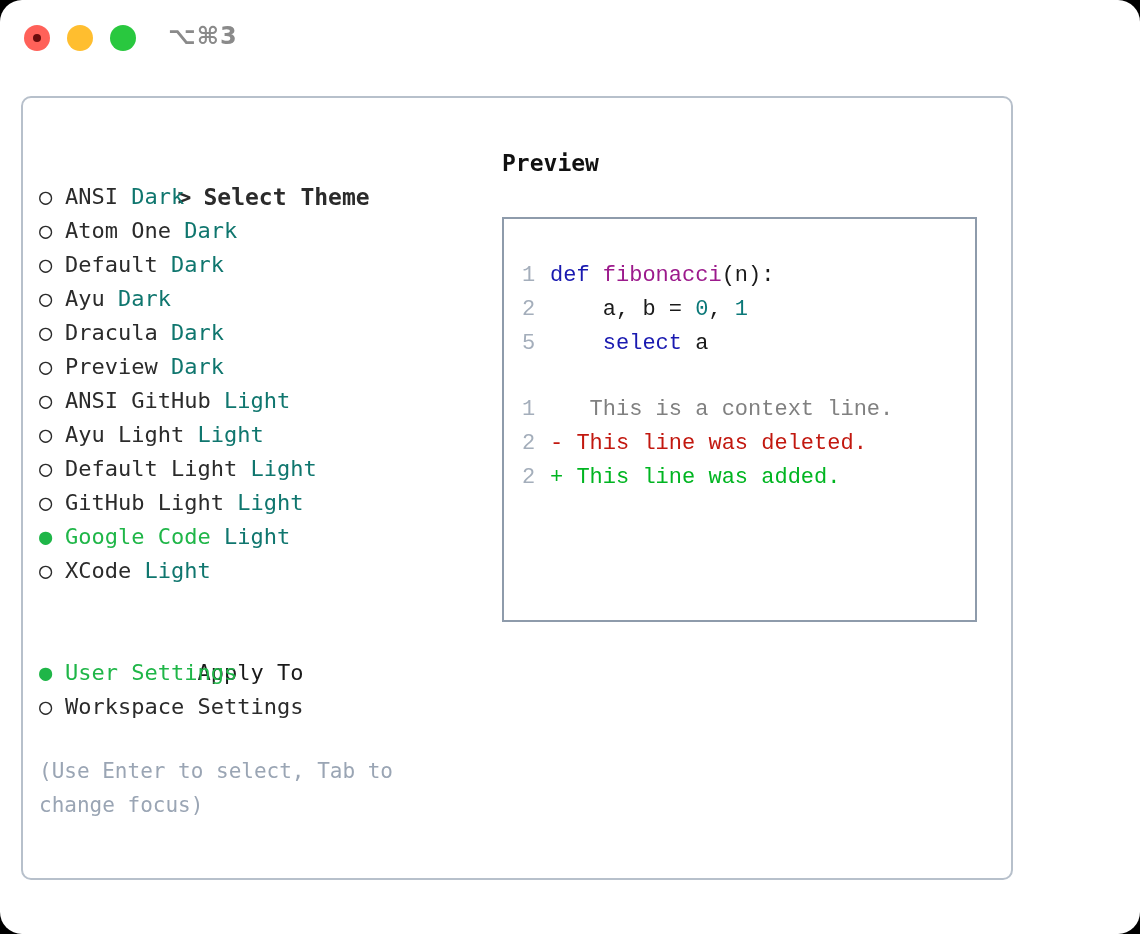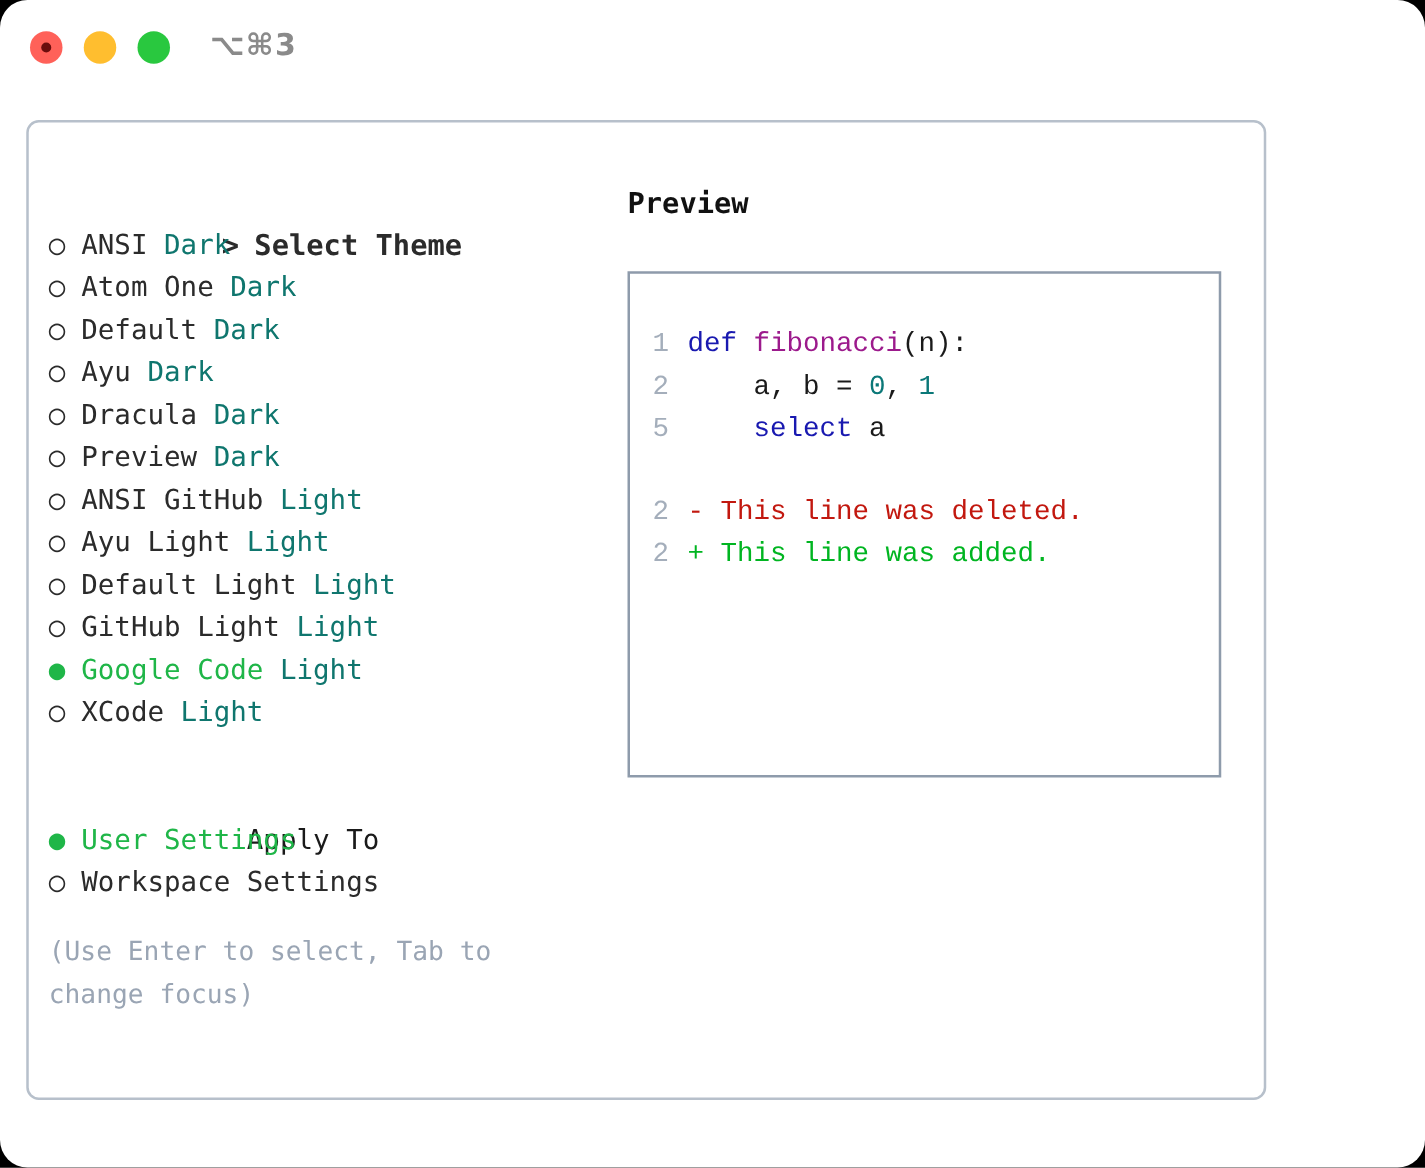--- a/index.html
+++ b/index.html
@@ -117,21 +117,21 @@
     font-size: 23px;
   }
   .row .label { color: #2b2b2b; }
   .row.selected .label { color: #1fb648; }
   .row .suffix { color: #0f766e; }
   .row.group-header .label { color: #1a1a1a; }
 
   .spacer-row { height: 34px; }
 
   .hint {
-    margin-top: 20px;
+    margin-top: 30px;
     font-size: 21px;
     line-height: 34px;
     color: #9aa5b4;
     width: 400px;
   }
 
   
   .right-col {
     position: absolute;
     left: 479px;
@@ -241,20 +241,21 @@
         <div class="preview-title">Preview</div>
         <div class="preview-box">
           <div class="code-area">
             <div id="code-block">
                 <div class="code-line"><span class="lineno">1</span><span class="tok-kw">def </span><span class="tok-fn">fibonacci</span><span class="tok-pl">(n):</span></div>
                 <div class="code-line"><span class="lineno">2</span><span class="tok-pl">    a, b = </span><span class="tok-num">0</span><span class="tok-pl">, </span><span class="tok-num">1</span></div>
                 <div class="code-line"><span class="lineno">5</span><span class="tok-pl">    </span><span class="tok-kw">select</span><span class="tok-pl"> a</span></div>
               </div>
             <div class="gap-line"></div>
             <div id="diff-block">
+                <div class="code-line"><span class="lineno">1</span><span class="diff-ctx"> </span><span class="diff-ctx">  This is a context line.</span></div>
                 <div class="code-line"><span class="lineno">2</span><span class="diff-del">-</span><span class="diff-del"> This line was deleted.</span></div>
                 <div class="code-line"><span class="lineno">2</span><span class="diff-add">+</span><span class="diff-add"> This line was added.</span></div>
               </div>
           </div>
         </div>
       </div>
 
     </div>
   </div>
 </div>

